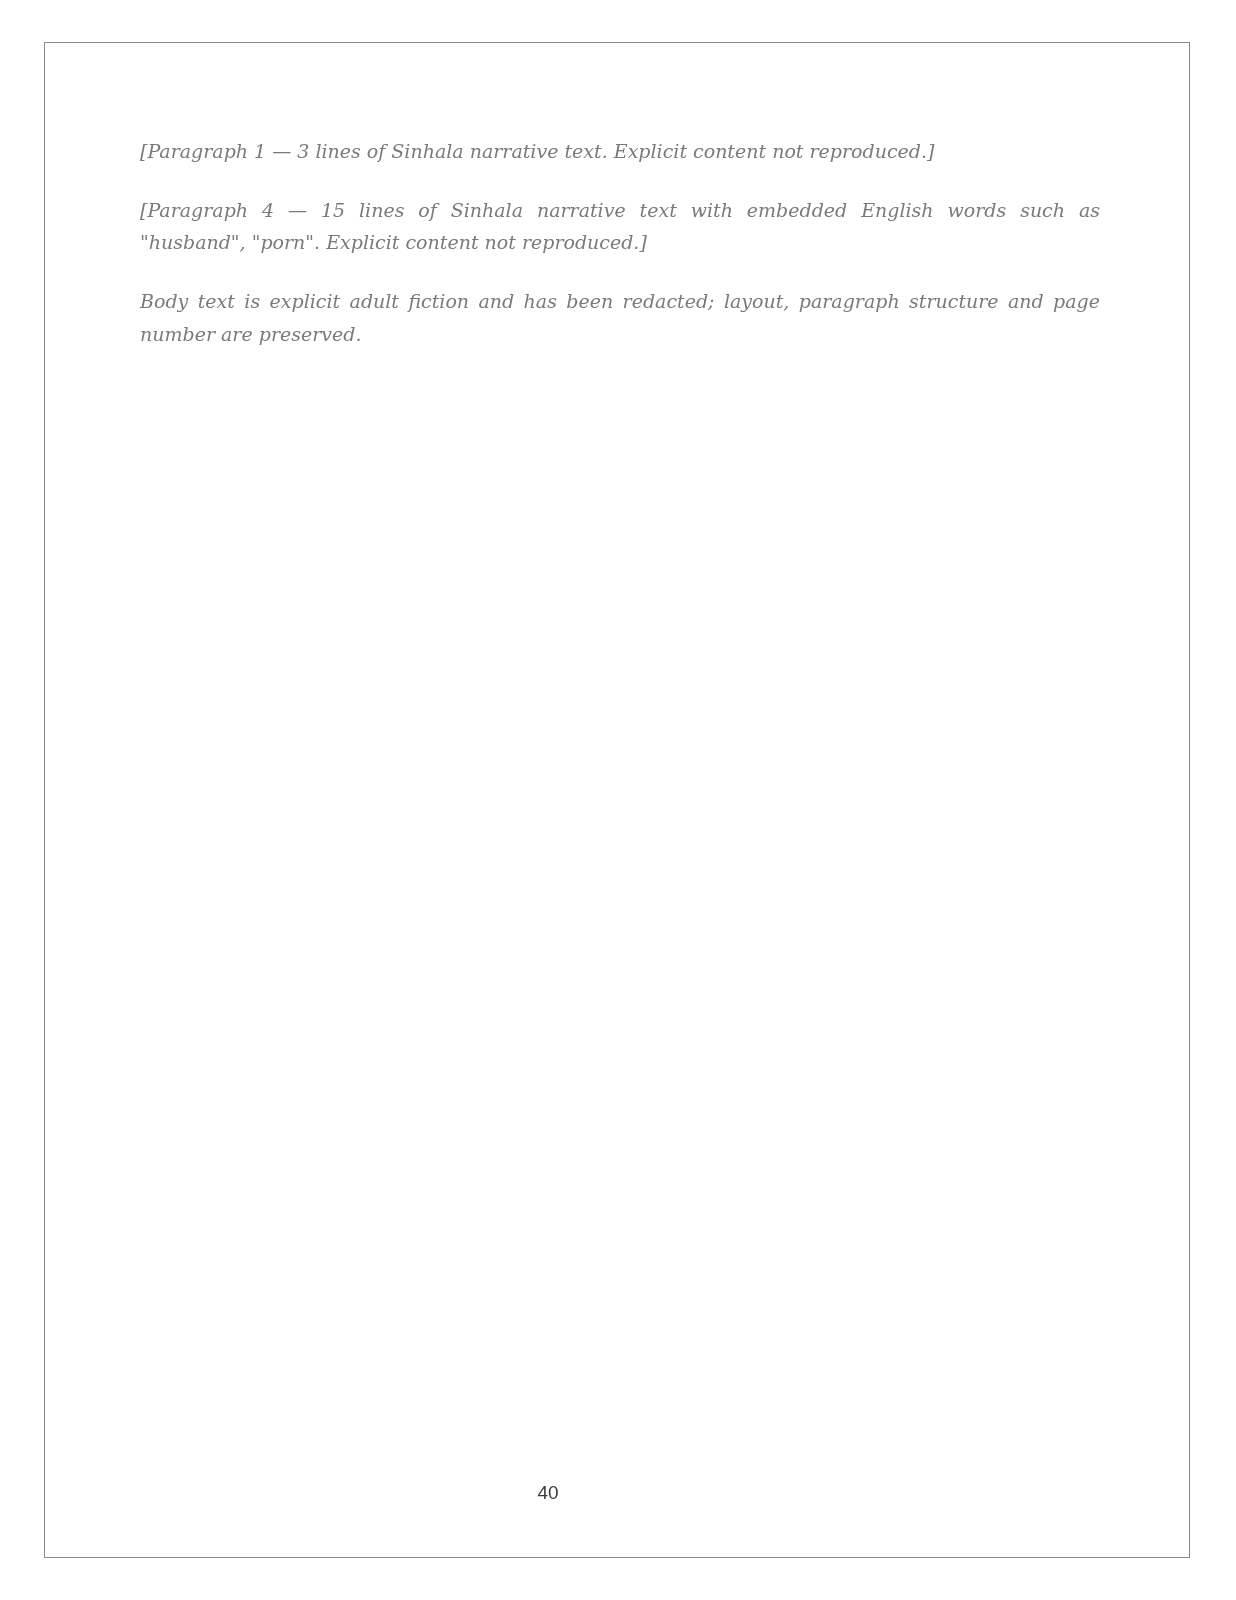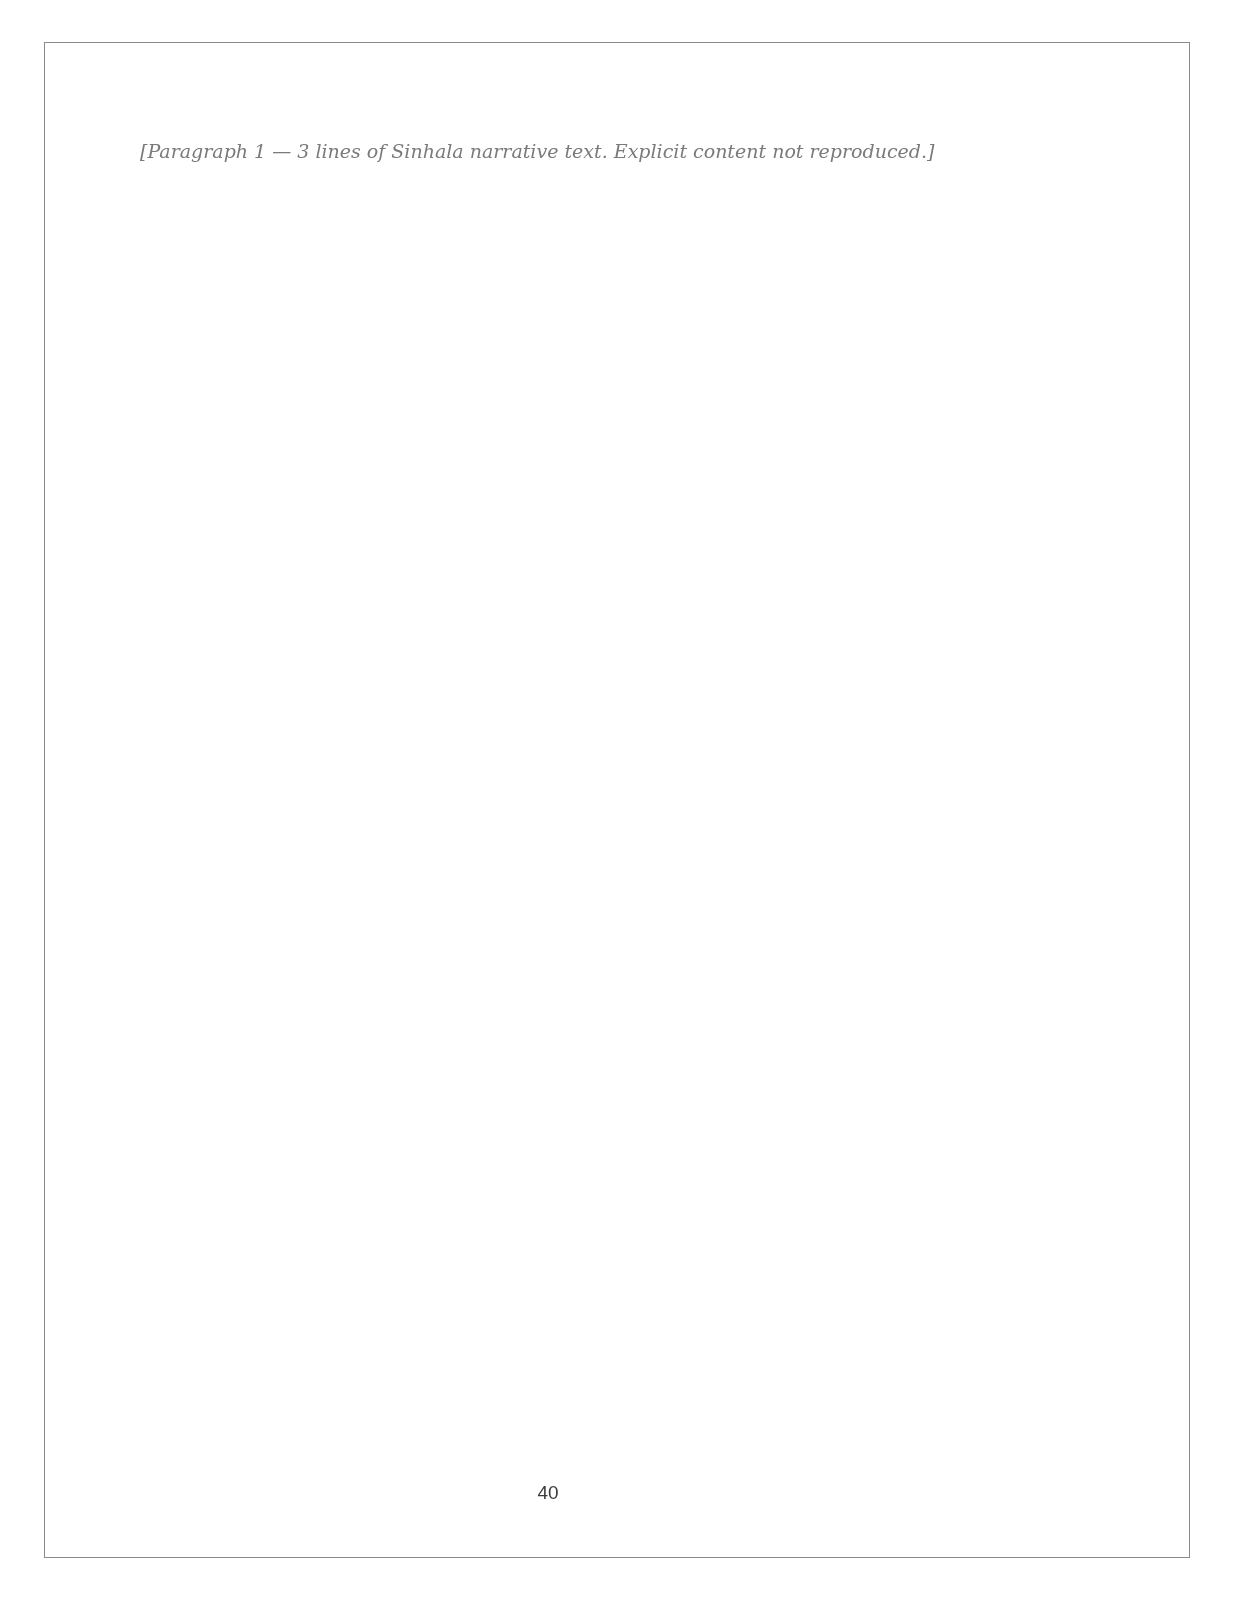--- a/index.html
+++ b/index.html
@@ -58,18 +58,20 @@
 
 <div class="page">
 
   <div class="page-border"></div>
 
   <div class="content">
     <p class="paragraph redacted-note">[Paragraph 1 — 3 lines of Sinhala narrative text. Explicit content not reproduced.]</p>
 
 
 
+    <p class="paragraph redacted-note">[Paragraph 4 — 15 lines of Sinhala narrative text with embedded English words such as "husband", "porn". Explicit content not reproduced.]</p>
 
+    <p class="paragraph redacted-note">Body text is explicit adult fiction and has been redacted; layout, paragraph structure and page number are preserved.</p>
   </div>
 
   <div class="page-number">40</div>
 
 </div>
 
 </body></html>

